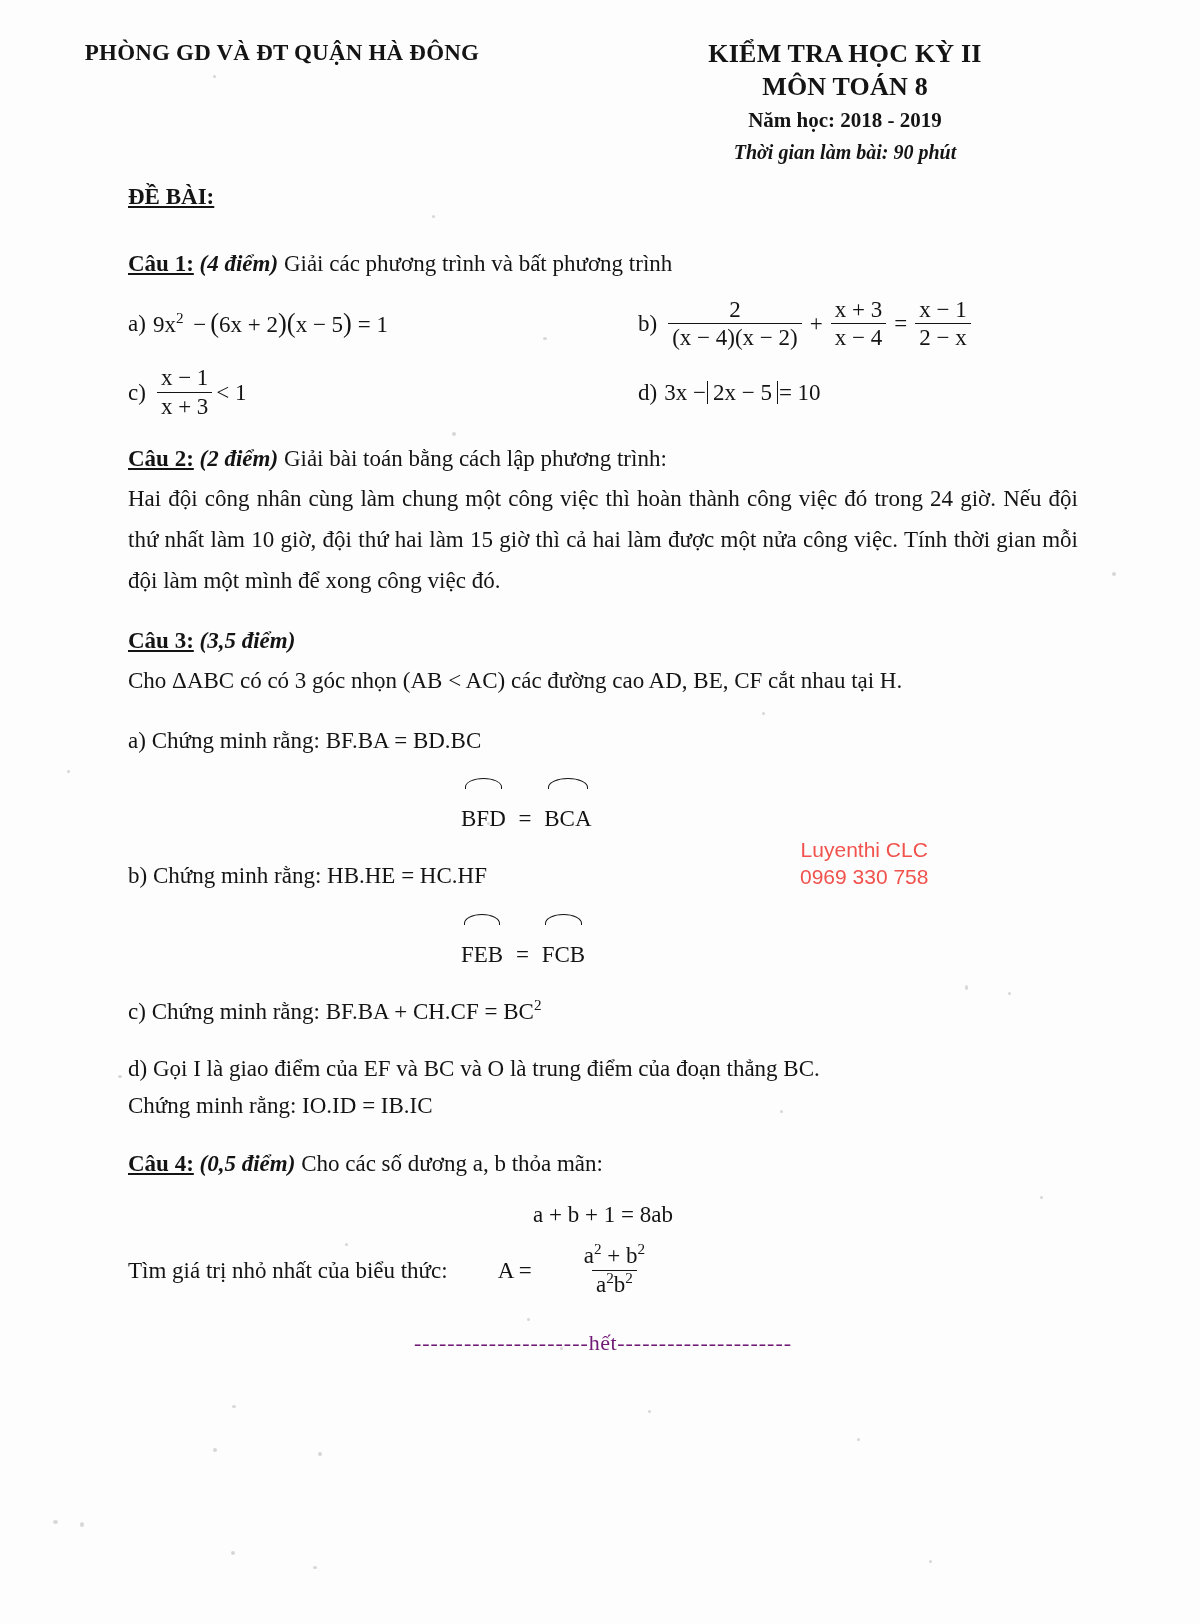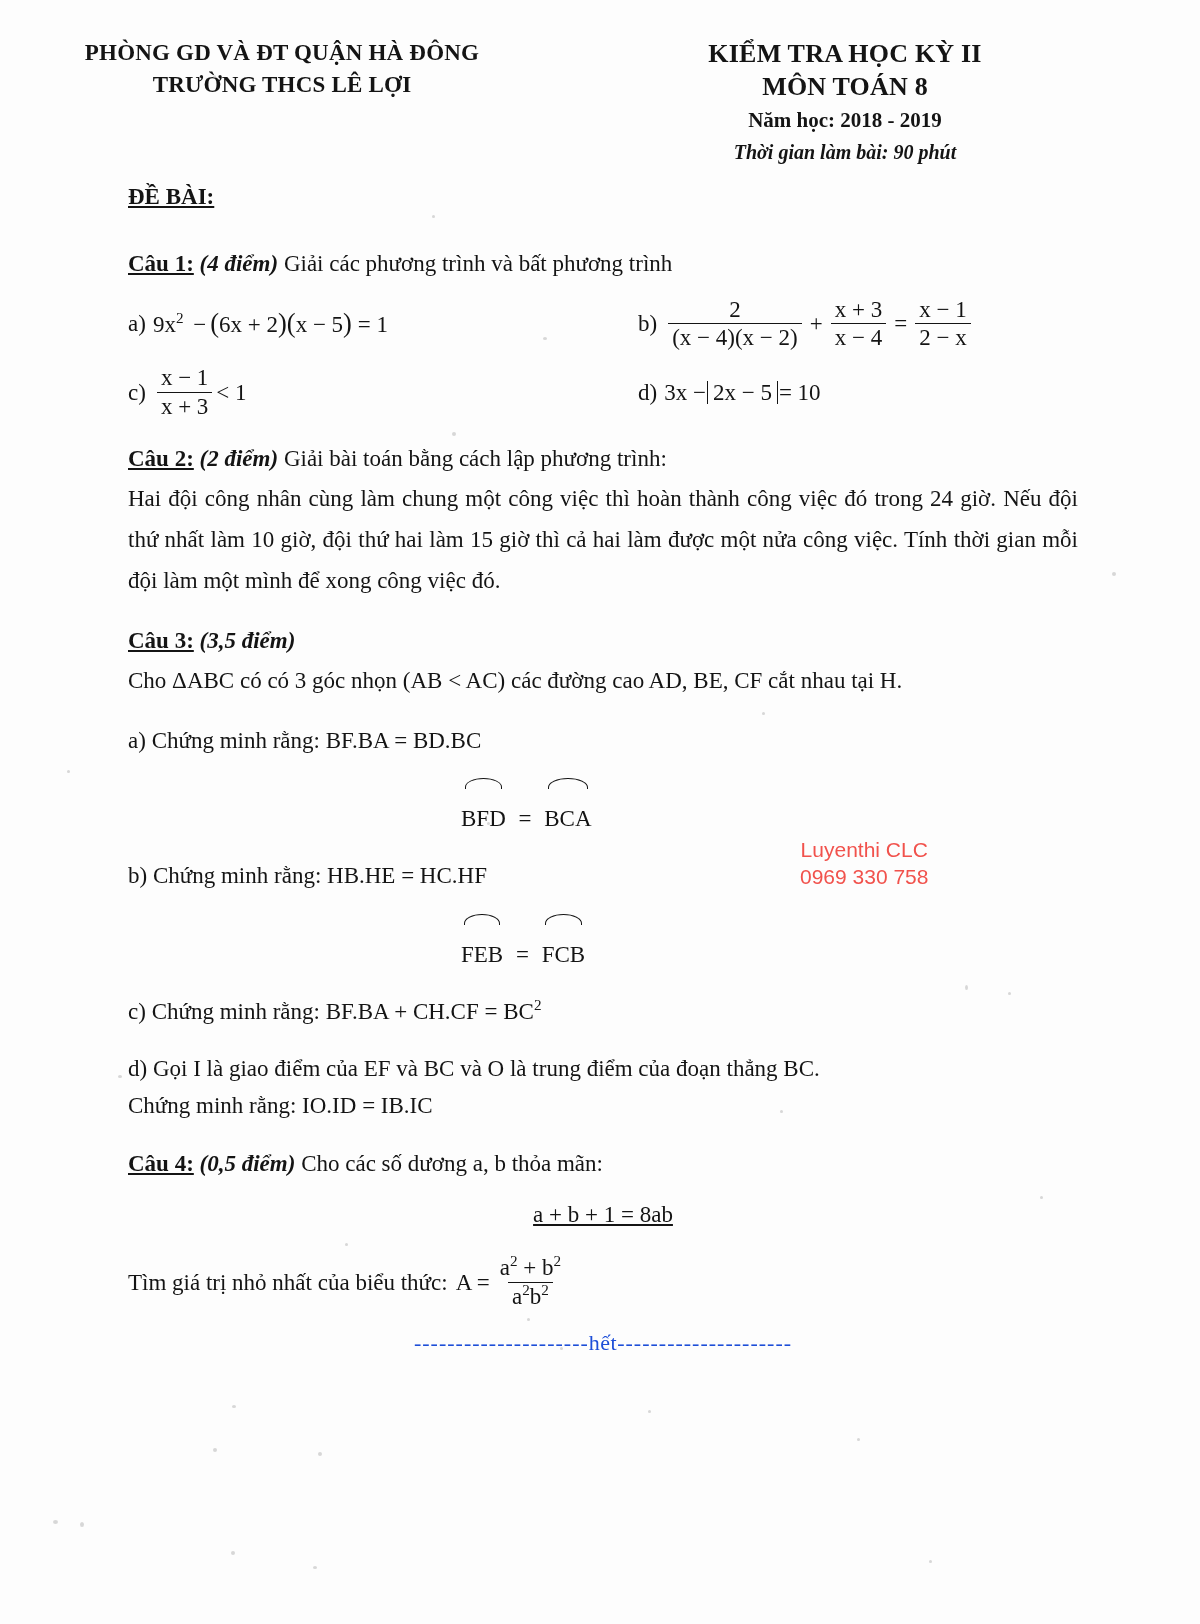--- a/index.html
+++ b/index.html
@@ -155,41 +155,40 @@
 
   
   .het {
     position: absolute;
     left: 128px;
     top: 1330px;
     width: 950px;
     text-align: center;
     font-size: 22px;
     letter-spacing: .5px;
-    color: #1d4ed8;
+    color: #701a75;
   }
   .dash { letter-spacing: 1px; }
 
   
   .speck {
     position: absolute;
     background: #b8b8b8;
     border-radius: 50%;
     opacity: .55;
   }
 </style>
 </head>
 <body>
 
 <div class="page">
 
   <div class="header">
     <div class="header-left">
       <div class="hl1">PHÒNG GD VÀ ĐT QUẬN HÀ ĐÔNG</div>
-      <div class="hl2">TRƯỜNG THCS LÊ LỢI</div>
     </div>
     <div class="header-right">
       <div class="hr1">KIỂM TRA HỌC KỲ II</div>
       <div class="hr2">MÔN TOÁN 8</div>
       <div class="hr3">Năm học: 2018 - 2019</div>
       <div class="hr4">Thời gian làm bài: 90 phút</div>
     </div>
   </div>
 
   <div class="body">
@@ -292,25 +291,25 @@
       <span>Gọi I là giao điểm của EF và BC và O là trung điểm của đoạn thẳng BC.</span>
     </div>
     <div>Chứng minh rằng: IO.ID = IB.IC</div>
 
     <div class="row">
       <span class="q-head">Câu 4:</span>
       <span class="pts">(0,5 điểm)</span>
       <span>Cho các số dương a, b thỏa mãn:</span>
     </div>
 
-    <div class="center-line" style="margin-top:14px;text-decoration:underline;">
+    <div class="center-line" style="margin-top:14px;">
       <span>a + b + 1 = 8ab</span>
     </div>
 
-    <div class="mathrow" style="margin-top:22px;">
+    <div class="mathrow" style="margin-top:10px;gap:42px;">
       <span>Tìm giá trị nhỏ nhất của biểu thức:</span>
       <span style="margin-left:8px;">A =</span>
       <span class="frac" style="margin-left:6px;">
         <span class="num"><span>a</span><sup>2</sup> <span>+</span> <span>b</span><sup>2</sup></span>
         <span class="den"><span>a</span><sup>2</sup><span>b</span><sup>2</sup></span>
       </span>
     </div>
 
   </div>
 

